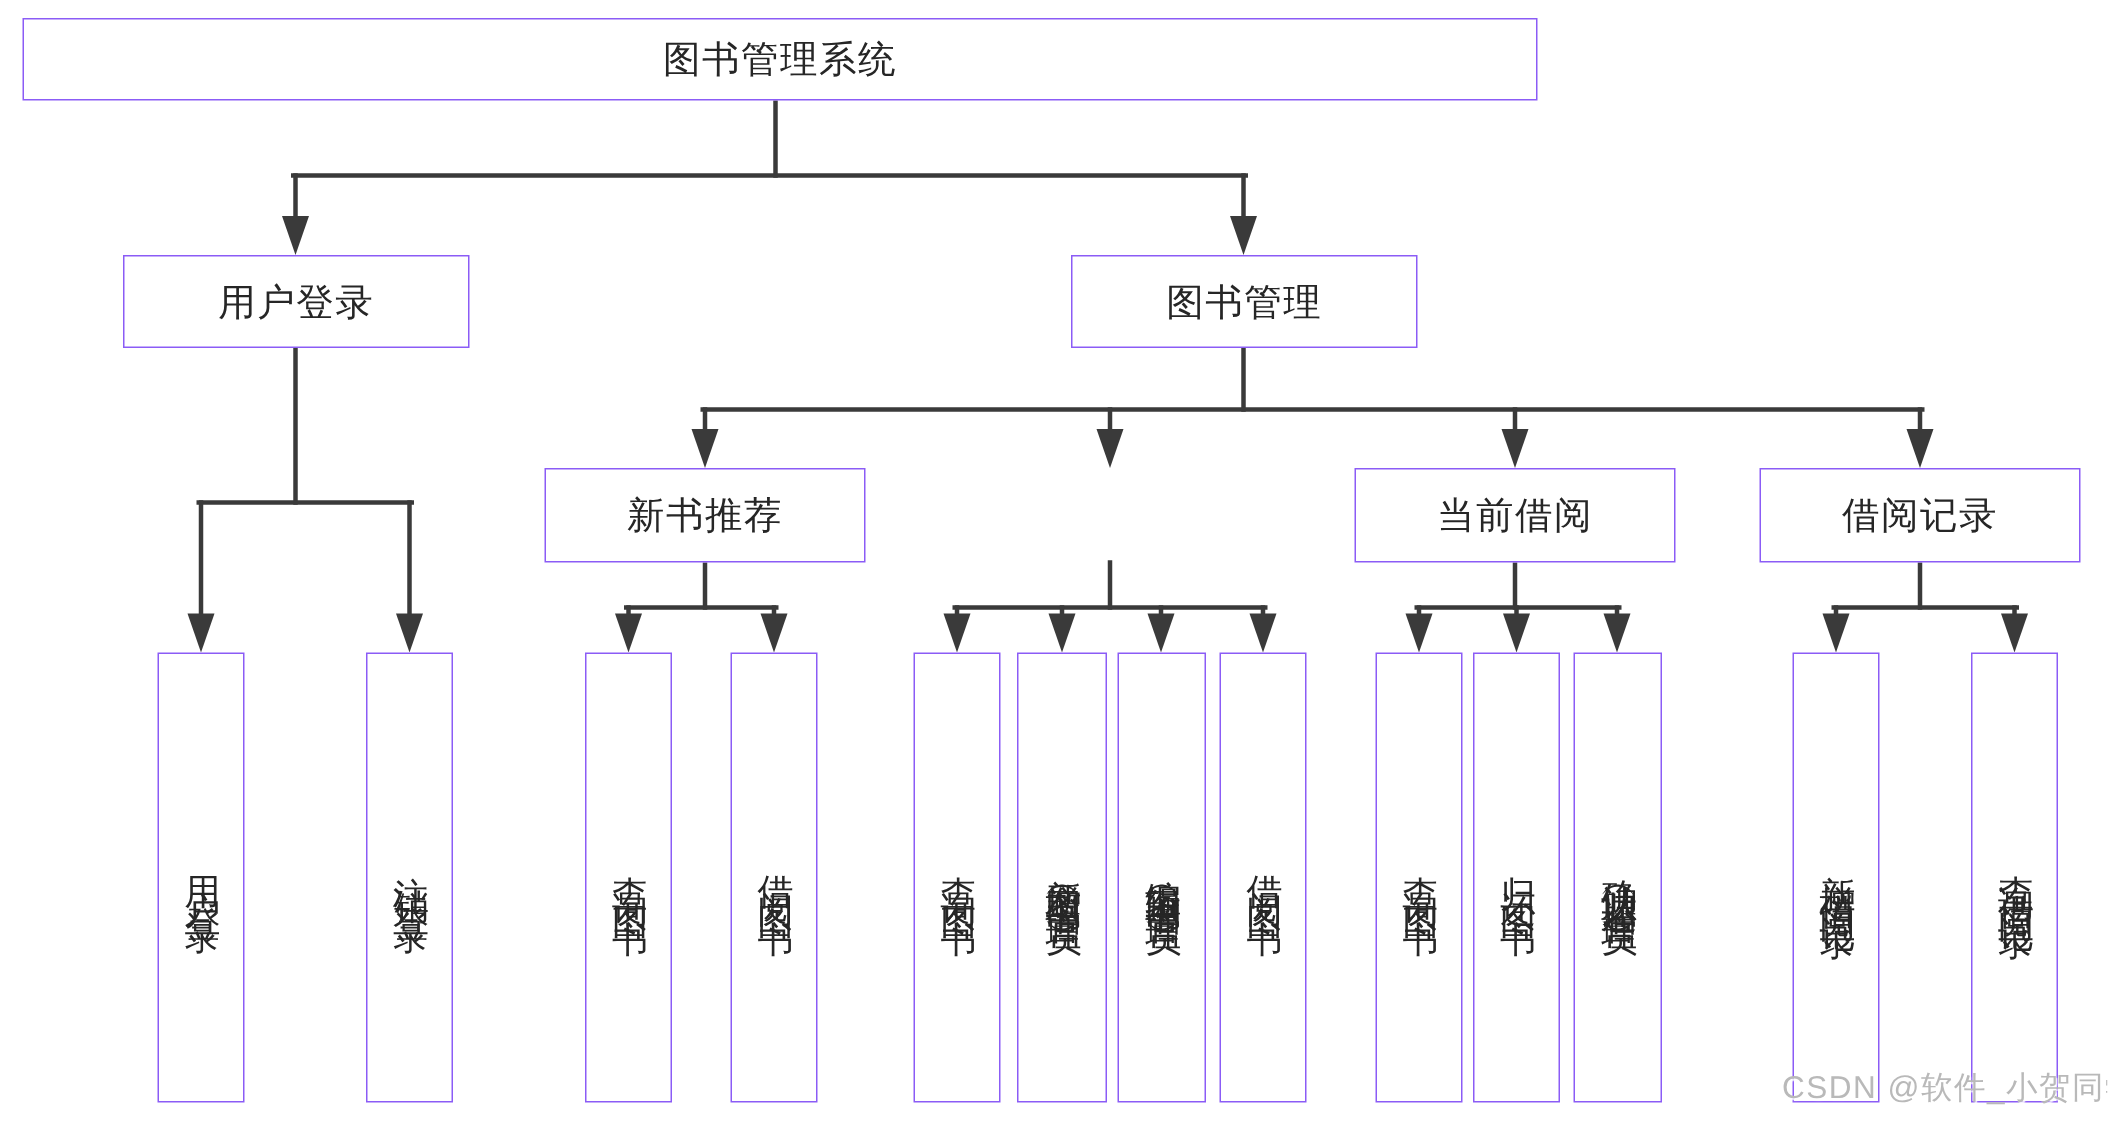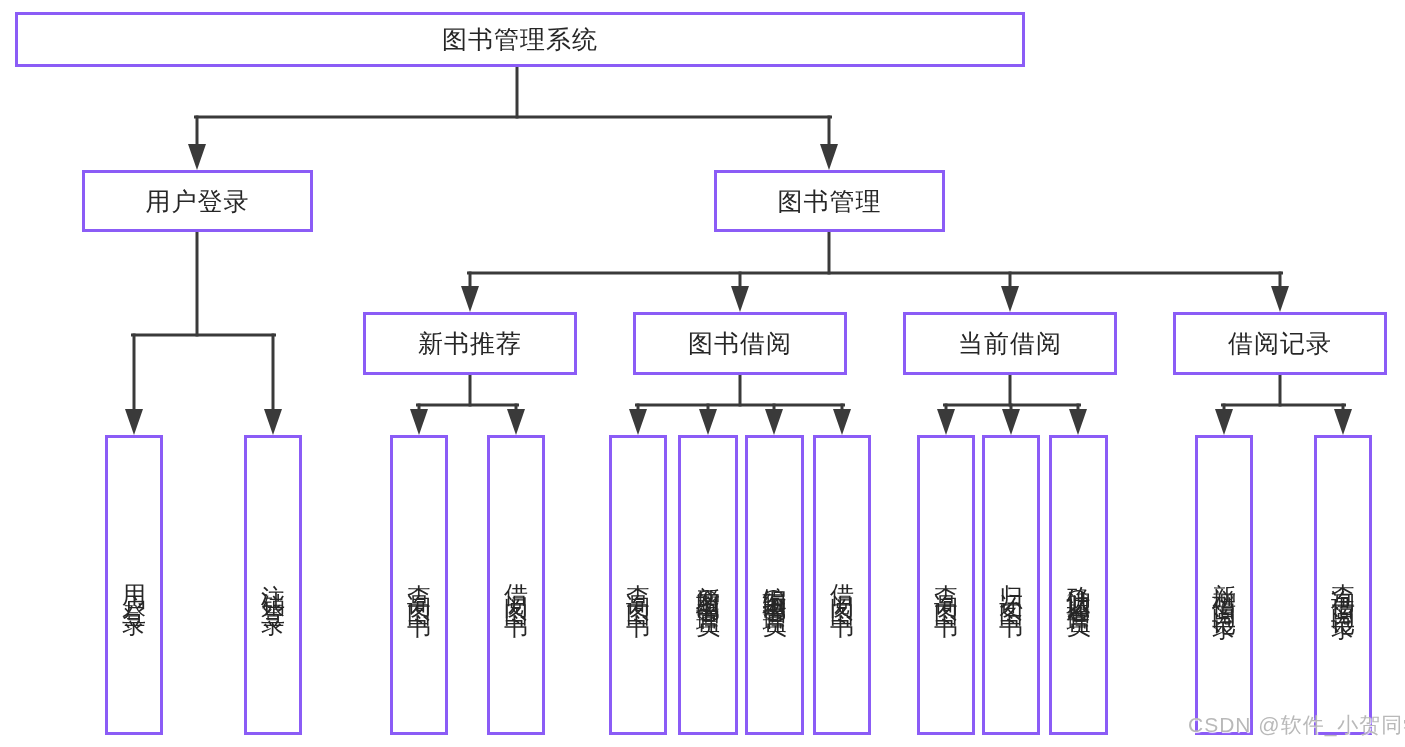--- a/index.html
+++ b/index.html
@@ -7,21 +7,21 @@
     position:relative;
     width:1405px;height:747px;
     background:#ffffff;
     font-family:"Liberation Sans","DejaVu Sans",sans-serif;
     overflow:hidden;
   }
   .wires{position:absolute;left:0;top:0;width:1405px;height:747px;}
   .box{
     position:absolute;
     background:#ffffff;
-    border:3px solid #8b5cf6;
+    border:1px solid #8b5cf6;
     box-sizing:border-box;
     display:flex;
     align-items:center;
     justify-content:center;
     color:#262626;
   }
   .hlabel{
     font-size:25px;
     letter-spacing:1px;
     white-space:nowrap;
@@ -120,23 +120,20 @@
   <div class="box" style="left:82px;top:170px;width:231px;height:62px">
     <span class="hlabel">用户登录</span>
   </div>
   <div class="box" style="left:363px;top:312px;width:214px;height:63px">
     <span class="hlabel">新书推荐</span>
   </div>
 
   <div class="box" style="left:714px;top:170px;width:231px;height:62px">
     <span class="hlabel">图书管理</span>
   </div>
-  <div class="box" style="left:633px;top:312px;width:214px;height:63px">
-    <span class="hlabel">图书借阅</span>
-  </div>
   <div class="box" style="left:1173px;top:312px;width:214px;height:63px">
     <span class="hlabel">借阅记录</span>
   </div>
   <div class="box" style="left:903px;top:312px;width:214px;height:63px">
     <span class="hlabel">当前借阅</span>
   </div>
 
   <div class="box" style="left:105px;top:435px;width:58px;height:300px">
     <span class="vlabel">用户登录</span>
   </div>

